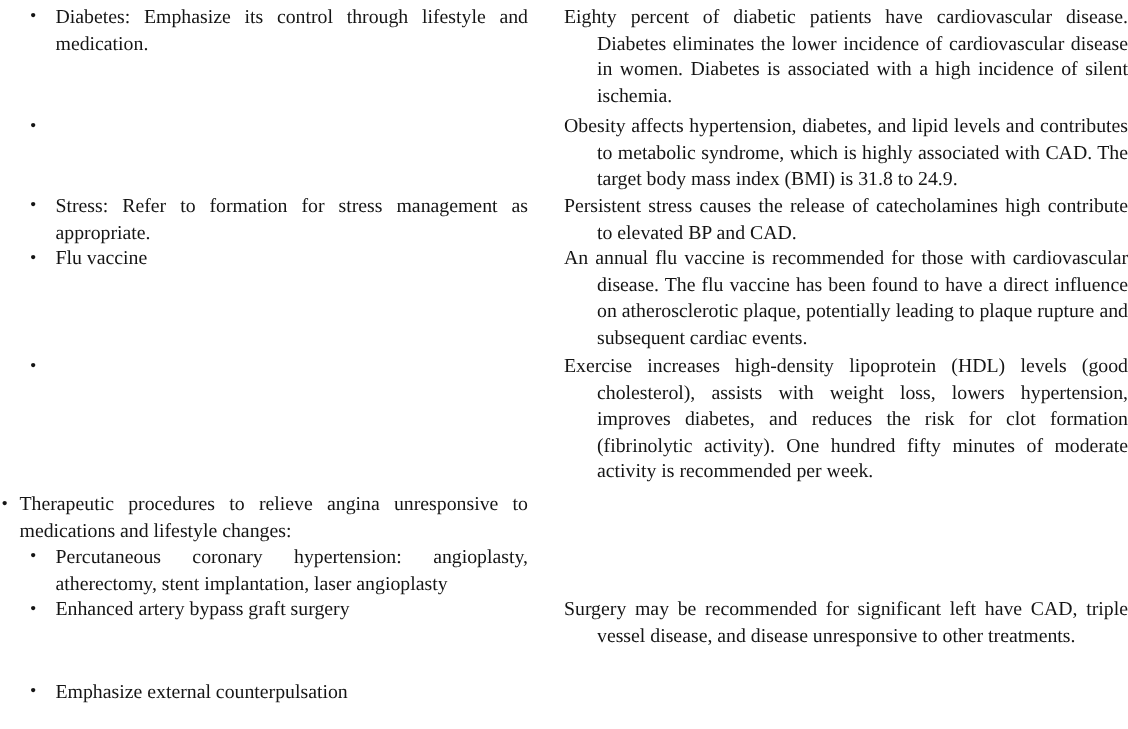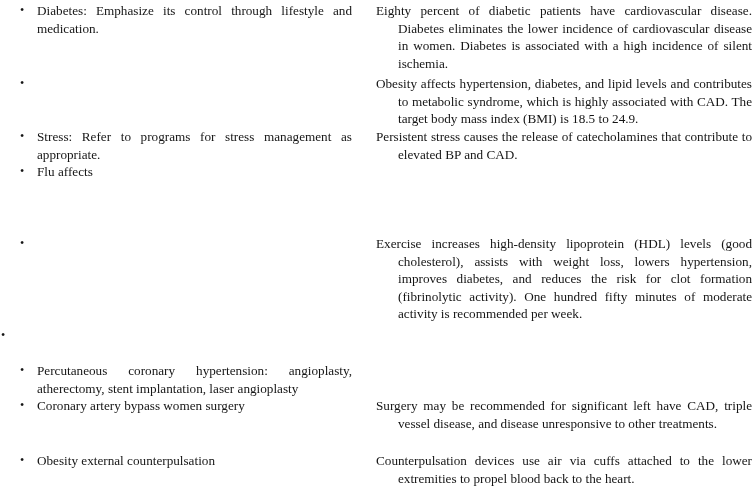--- a/index.html
+++ b/index.html
@@ -85,93 +85,94 @@
     </div>
   </div>
 
   <div class="row r2">
     <div class="cell left">
       <div class="li li2">
         <span class="bullet">•</span>
       </div>
     </div>
     <div class="cell right">
-      <p class="para">Obesity affects hypertension, diabetes, and lipid levels and contributes to metabolic syndrome, which is highly associated with CAD. The target body mass index (BMI) is 18.5 to 24.9.</p>
+      <p class="para">Obesity affects hypertension, diabetes, and lipid levels and contributes to metabolic syndrome, which is highly associated with CAD. The target body mass index (BMI) is 31.8 to 24.9.</p>
     </div>
   </div>
 
   <div class="row r3">
     <div class="cell left">
       <div class="li li2">
         <span class="bullet">•</span>
-        <span>Stress: Refer to programs for stress management as appropriate.</span>
+        <span>Stress: Refer to formation for stress management as appropriate.</span>
       </div>
     </div>
     <div class="cell right">
-      <p class="para">Persistent stress causes the release of catecholamines that contribute to elevated BP and CAD.</p>
+      <p class="para">Persistent stress causes the release of catecholamines high contribute to elevated BP and CAD.</p>
     </div>
   </div>
 
   <div class="row r4">
     <div class="cell left">
       <div class="li li2">
         <span class="bullet">•</span>
-        <span>Flu affects</span>
+        <span>Flu vaccine</span>
       </div>
+    </div>
+    <div class="cell right">
+      <p class="para">An annual flu vaccine is recommended for those with cardiovascular disease. The flu vaccine has been found to have a direct influence on atherosclerotic plaque, potentially leading to plaque rupture and subsequent cardiac events.</p>
     </div>
   </div>
 
   <div class="row r5">
     <div class="cell left">
       <div class="li li2">
         <span class="bullet">•</span>
       </div>
     </div>
     <div class="cell right">
       <p class="para">Exercise increases high-density lipoprotein (HDL) levels (good cholesterol), assists with weight loss, lowers hypertension, improves diabetes, and reduces the risk for clot formation (fibrinolytic activity). One hundred fifty minutes of moderate activity is recommended per week.</p>
     </div>
   </div>
 
   <div class="row r6">
     <div class="cell left">
       <div class="li li1">
         <span class="bullet">•</span>
+        <span>Therapeutic procedures to relieve angina unresponsive to medications and lifestyle changes:</span>
       </div>
     </div>
     <div class="cell right">
       <p class="para"></p>
     </div>
   </div>
 
   <div class="row r7">
     <div class="cell left">
       <div class="li li2">
         <span class="bullet">•</span>
         <span>Percutaneous coronary hypertension: angioplasty, atherectomy, stent implantation, laser angioplasty</span>
       </div>
     </div>
   </div>
 
   <div class="row r8">
     <div class="cell left">
       <div class="li li2">
         <span class="bullet">•</span>
-        <span>Coronary artery bypass women surgery</span>
+        <span>Enhanced artery bypass graft surgery</span>
       </div>
     </div>
     <div class="cell right">
       <p class="para">Surgery may be recommended for significant left have CAD, triple vessel disease, and disease unresponsive to other treatments.</p>
     </div>
   </div>
 
   <div class="row r9">
     <div class="cell left">
       <div class="li li2">
         <span class="bullet">•</span>
-        <span>Obesity external counterpulsation</span>
+        <span>Emphasize external counterpulsation</span>
       </div>
-    </div>
-    <div class="cell right">
-      <p class="para">Counterpulsation devices use air via cuffs attached to the lower extremities to propel blood back to the heart.</p>
     </div>
   </div>
 
 </div>
 
 </body></html>

